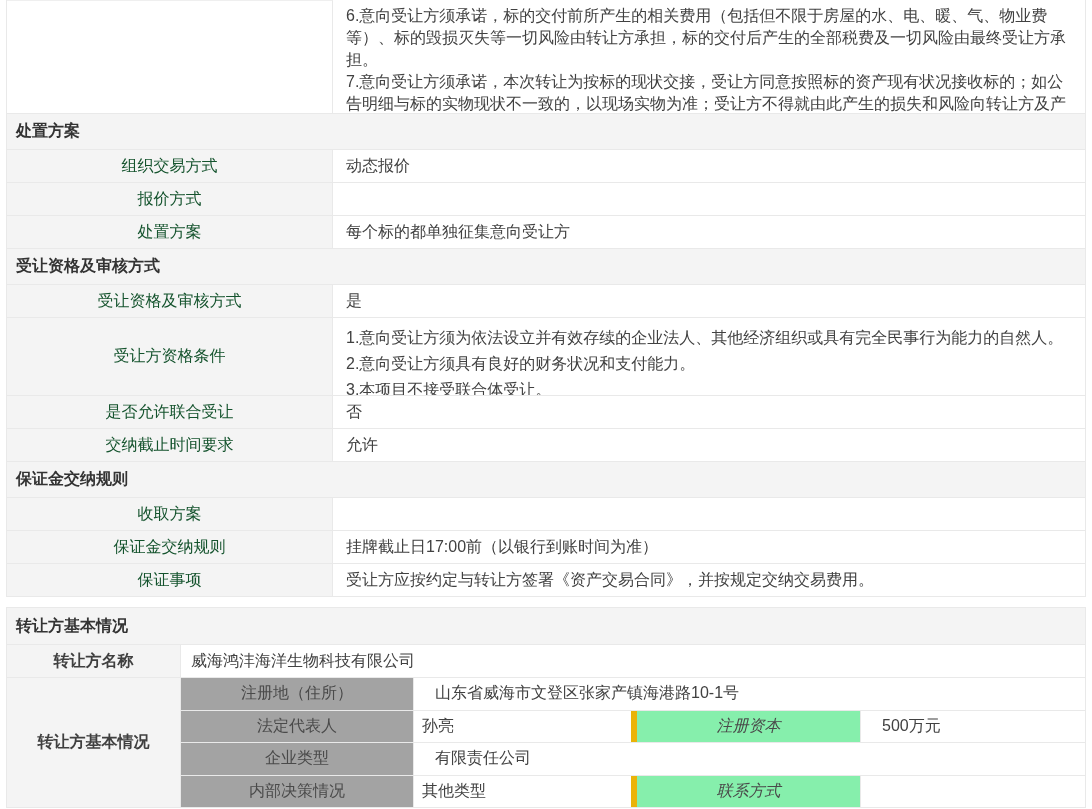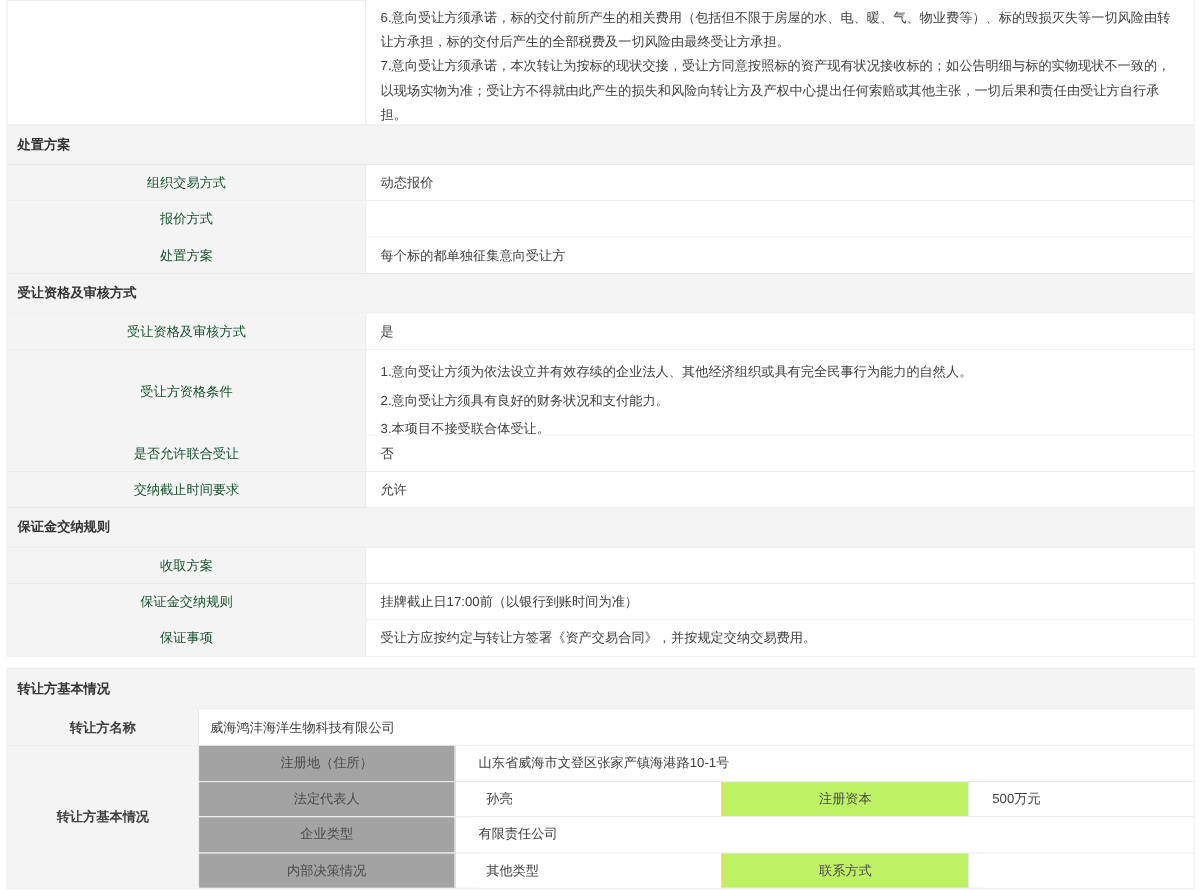--- a/index.html
+++ b/index.html
@@ -1,21 +1,21 @@
 <!DOCTYPE html>
 <html><head>
 <meta charset="utf-8">
 <style>
   * { margin:0; padding:0; box-sizing:border-box; }
   html,body { background:#ffffff; }
   .page {
     position:relative; width:1092px; height:809px; overflow:hidden;
     background:#fff; color:#414141;
     font-family:"Liberation Sans","DejaVu Sans",sans-serif;
-    font-size:12px;
+    font-size:16px;
   }
   .tbl {
     margin-left:6px; width:1080px;
     border-left:1px solid #e9e9e9; border-right:1px solid #e9e9e9;
     border-bottom:1px solid #e9e9e9;
   }
   .tbl-bottom { border-top:1px solid #e9e9e9; }
   .row { display:flex; align-items:stretch; }
   .row + .row { border-top:1px solid #e9e9e9; }
   .row-h33 { height:33px; }
@@ -62,28 +62,28 @@
     width:233px; flex:0 0 233px;
     background:#a3a3a3; border-right:1px solid #e9e9e9;
     display:flex; align-items:center; justify-content:center;
     text-align:center; color:#4a4a4a;
   }
   .inner-value-cell {
     flex:1 1 auto; background:#fff;
     display:flex; align-items:center; padding:0 8px;margin-left:13px;
   }
   .inner-value-half {
-    width:223px; flex:0 0 223px; border-right:1px solid #eab308;
-    background:#fff; display:flex; align-items:center; padding:0 8px;margin-left:20px;
+    width:223px; flex:0 0 223px; border-right:6px solid #eab308;
+    background:#fff; display:flex; align-items:center; padding:0 8px;
   }
   .inner-label-half {
     width:224px; flex:0 0 224px;
-    background:#bef264; border-right:1px solid #e9e9e9;
-    display:flex; align-items:center; justify-content:center;
-    text-align:right; color:#4a4a4a;
+    background:#86efac; border-right:1px solid #e9e9e9;
+    display:flex; align-items:center; justify-content:center;
+    text-align:right; color:#4a4a4a;font-style:italic;
   }
 </style>
 </head>
 <body>
 
 <div class="page">
 
   <div class="tbl tbl-top">
 
     <div class="row row-clause">

